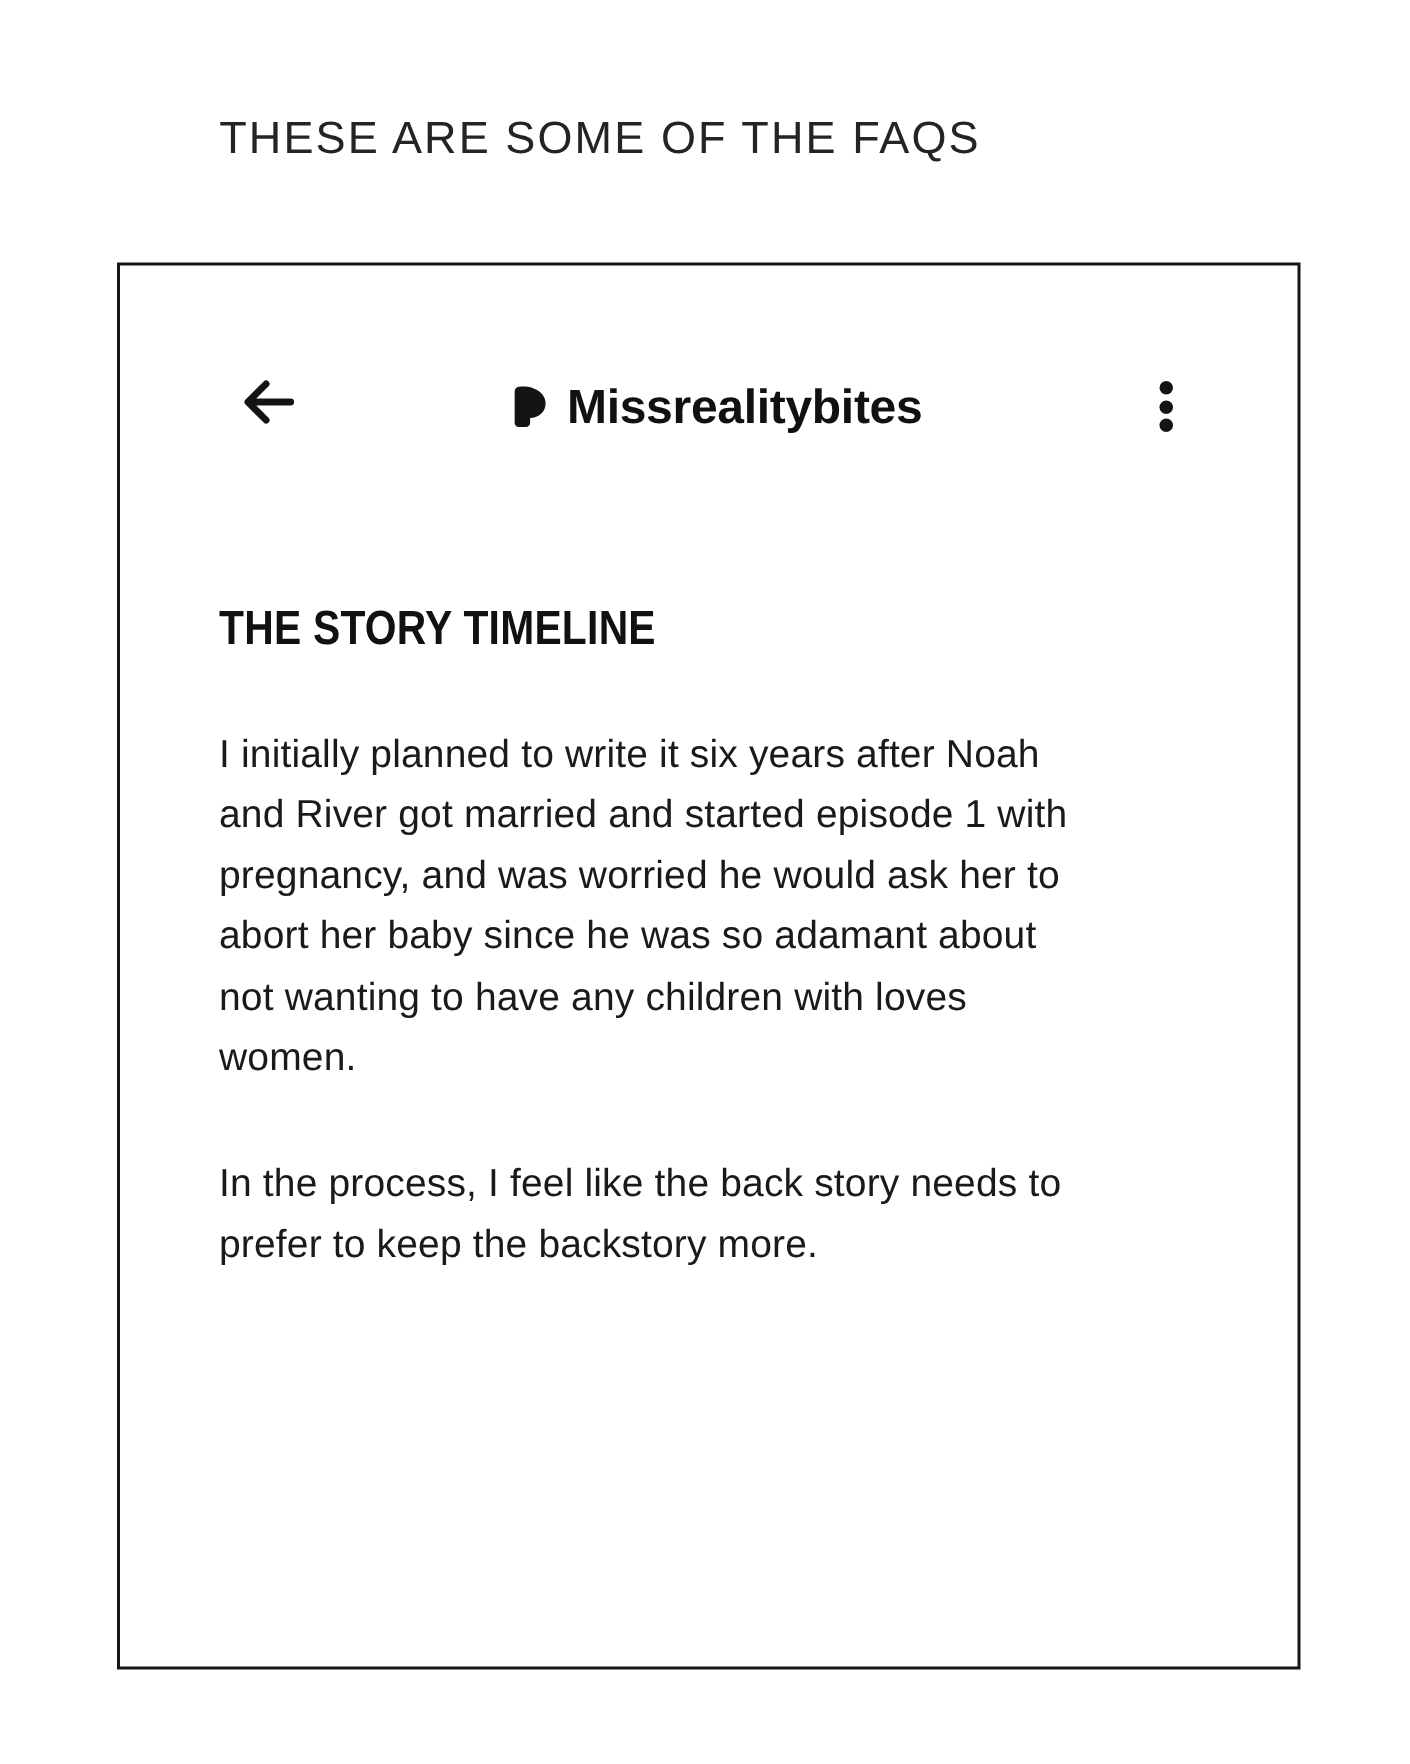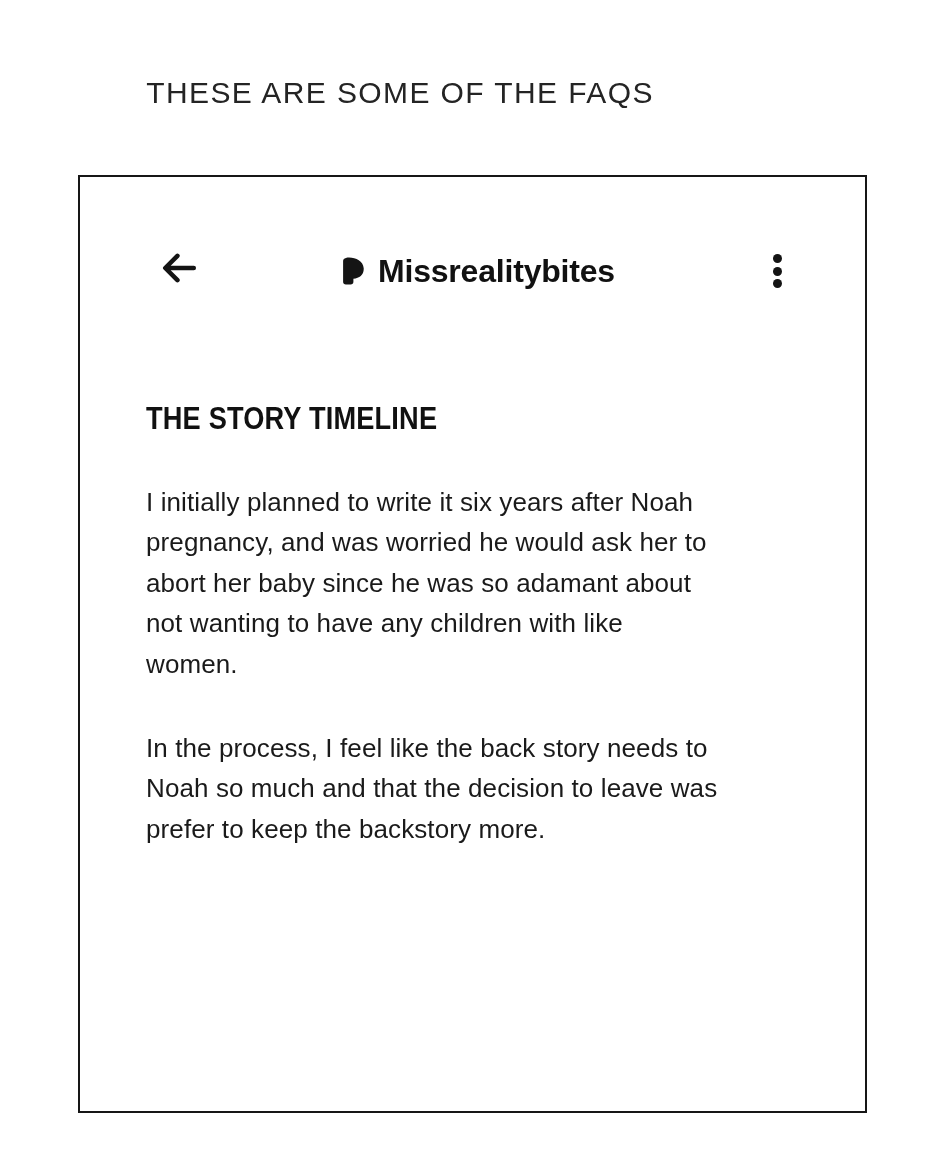--- a/index.html
+++ b/index.html
@@ -123,28 +123,28 @@
         <span class="kebab-dot"></span>
       </span>
     </div>
 
     <div class="post-heading">THE STORY TIMELINE</div>
 
     <div class="post-body">
 
       <div class="post-paragraph">
         <span class="post-line">I initially planned to write it six years after Noah</span>
+        <span class="post-line">and River got married and started episode 1 with</span>
         <span class="post-line">pregnancy, and was worried he would ask her to</span>
         <span class="post-line">abort her baby since he was so adamant about</span>
-        <span class="post-line">not wanting to have any children with like</span>
+        <span class="post-line">not wanting to have any children with loves</span>
         <span class="post-line">women.</span>
       </div>
 
       <div class="post-paragraph">
         <span class="post-line">In the process, I feel like the back story needs to</span>
-        <span class="post-line">Noah so much and that the decision to leave was</span>
         <span class="post-line">prefer to keep the backstory more.</span>
       </div>
 
     </div>
 
   </div>
 </div>
 
 </body></html>

